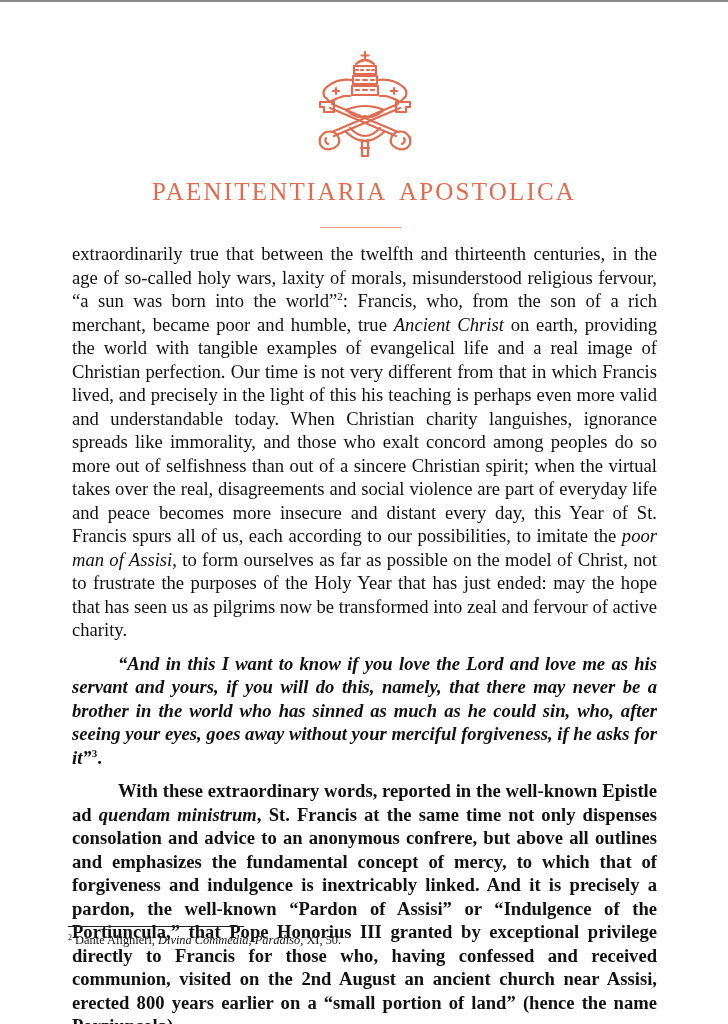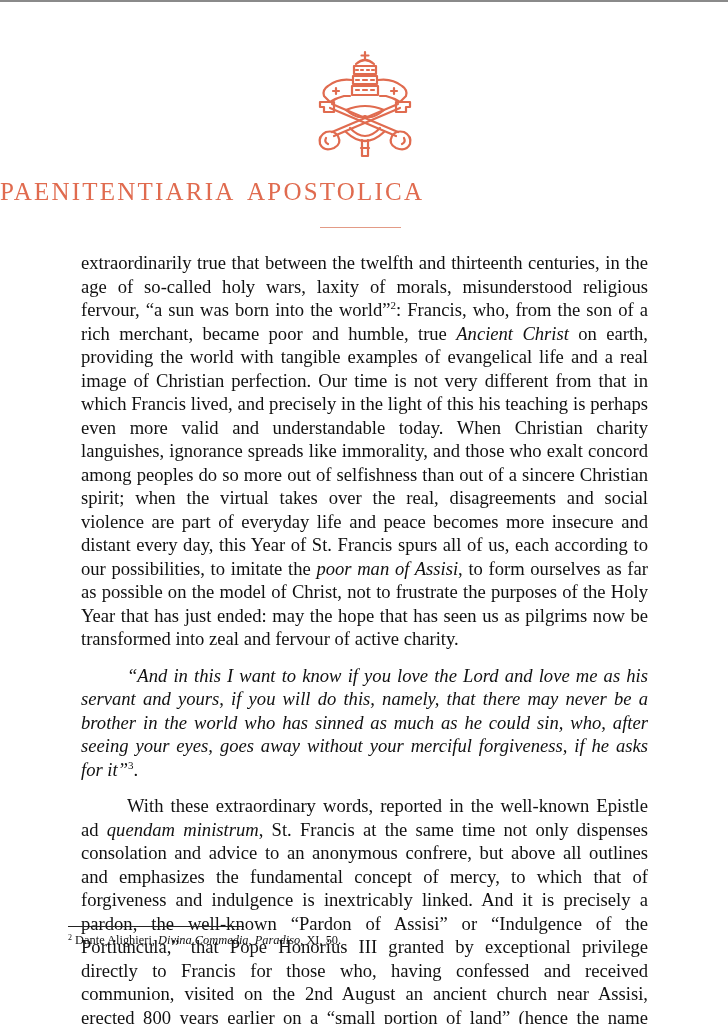--- a/index.html
+++ b/index.html
@@ -4,32 +4,32 @@
 <style>
   html, body { margin: 0; padding: 0; }
   body {
     width: 728px; height: 1024px; overflow: hidden;
     background: #ffffff; position: relative;
     font-family: "Liberation Serif", serif; color: #111;
   }
   .top-rule { position: absolute; left: 0; top: 0; width: 728px; height: 2px; background: #8a8a8a; }
   .emblem { position: absolute; left: 316px; top: 50px; width: 98px; height: 112px; }
   .title {
-    position: absolute; left: 0; top: 178px; width: 728px; 
+    position: absolute; left: 0; top: 178px; width: 728px; text-align: center;
     font-family: "Liberation Serif", serif; font-size: 25px; letter-spacing: 2.2px;
     color: #e06b4f; word-spacing: 6px;
   }
   .title-divider { position: absolute; left: 320px; top: 227px; width: 81px; height: 1px; background: #e39b86; }
   .body-text {
     position: absolute; left: 68px; top: 238px; width: 593px;
     font-size: 18.6px; line-height: 23.5px; text-align: justify;
   }
-  .body-text p { margin: 13px; }
+  .body-text p { margin: 4px; }
   .body-text p + p { margin-top: 10px; }
-  .indent { text-indent: 46px; }
+  .indent { text-indent: 46px; font-weight: bold; }
   sup { font-size: 11px; line-height: 0; vertical-align: 7px; }
   .footnote-rule { position: absolute; left: 68px; top: 926px; width: 176px; height: 1px; background: #222; }
   .footnotes { position: absolute; left: 68px; top: 933px; font-size: 12.4px; line-height: 15.5px; }
   .footnotes div sup { font-size: 8px; vertical-align: 4px; }
 </style>
 </head>
 <body>
 
 <div class="top-rule"></div>
 

